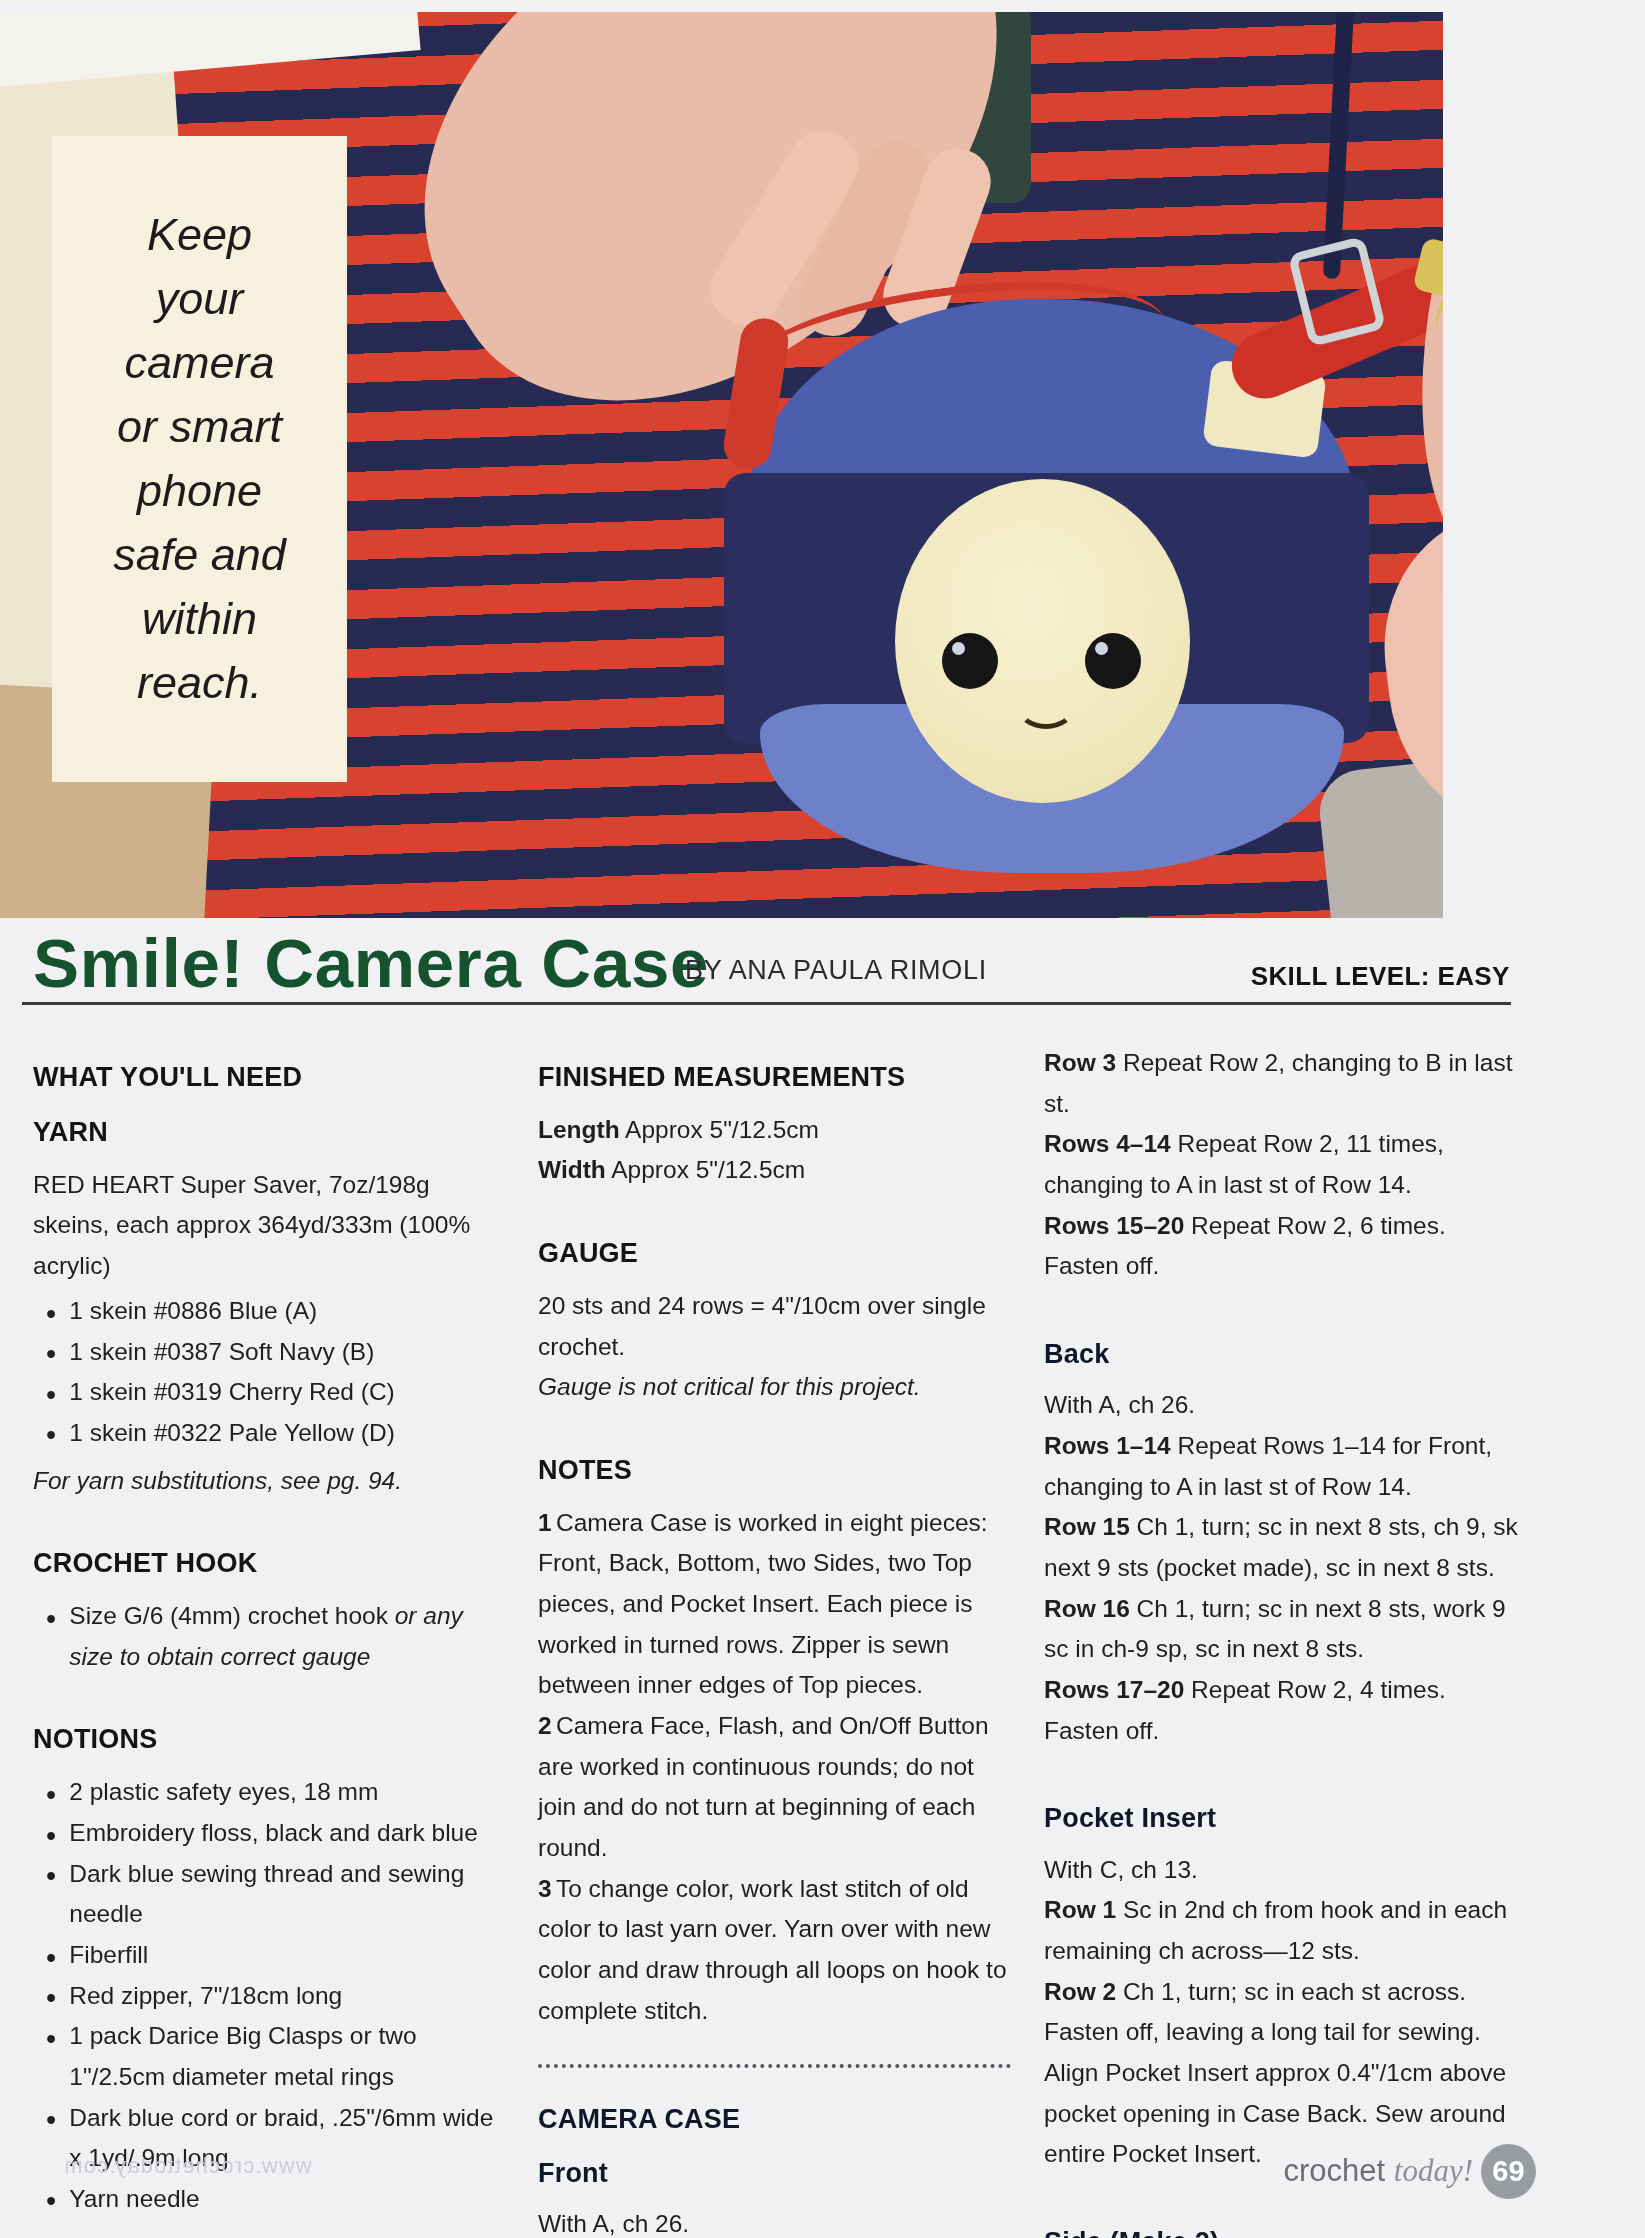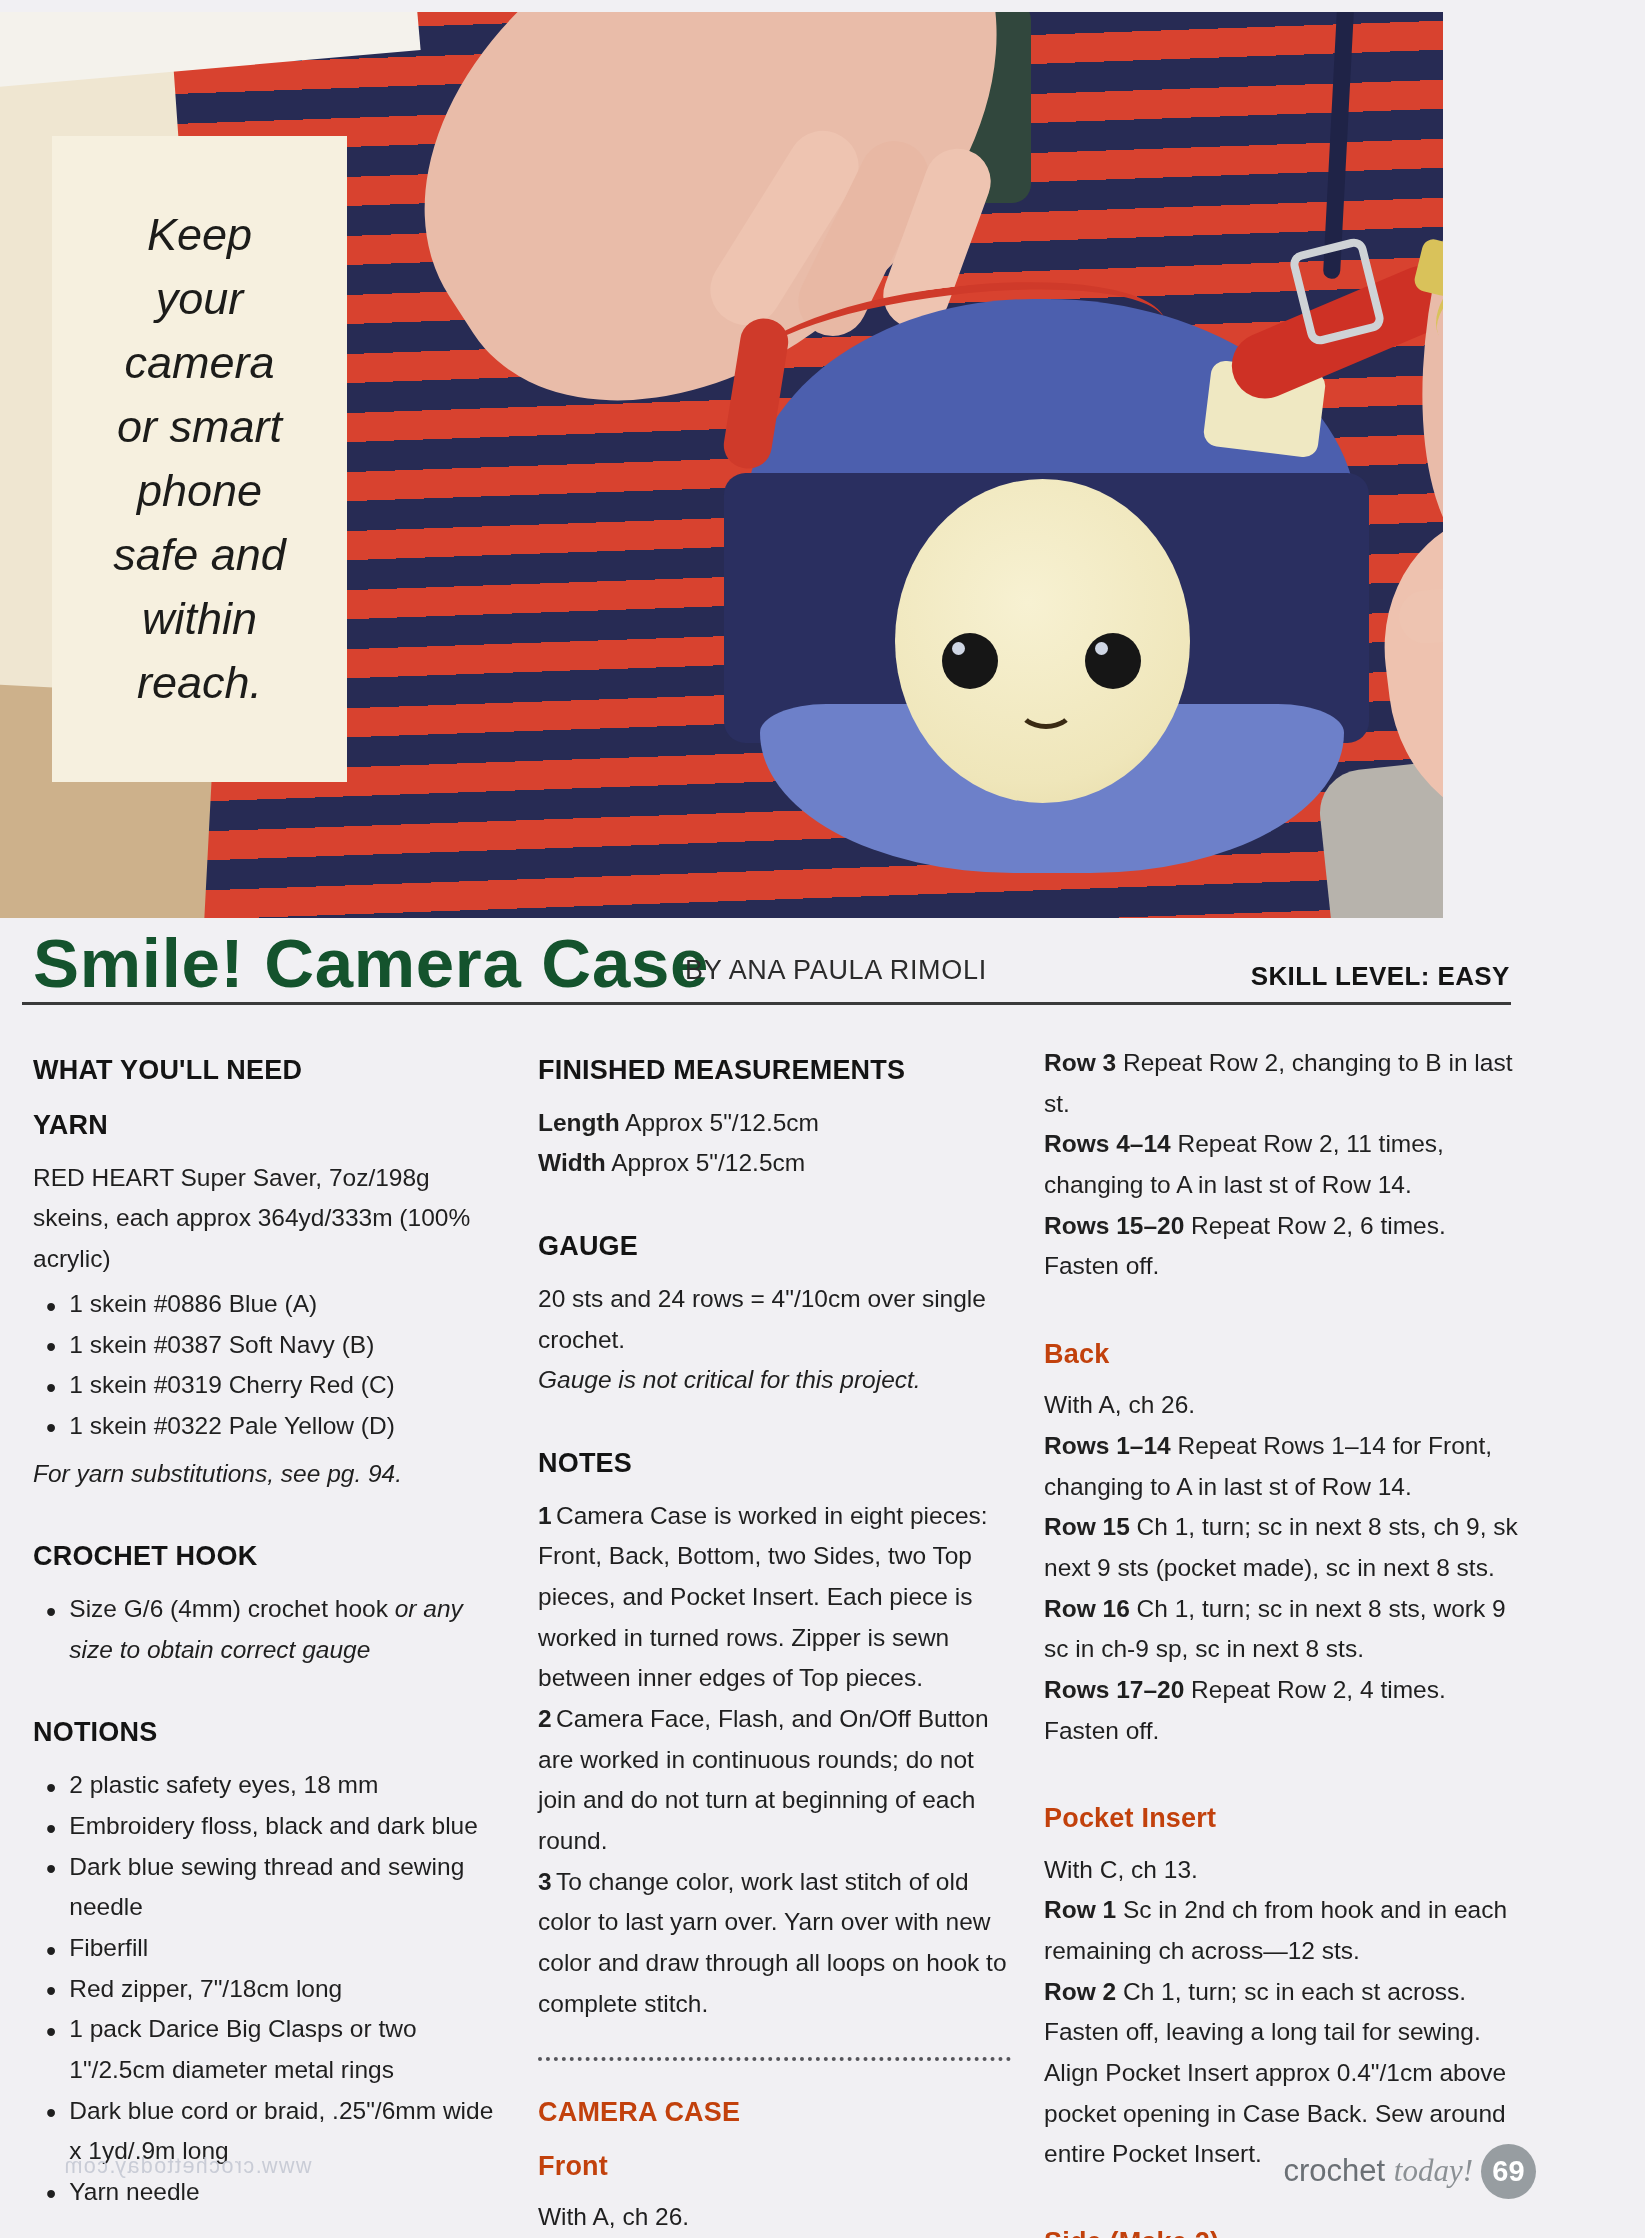--- a/index.html
+++ b/index.html
@@ -72,22 +72,22 @@
   .skill{position:absolute;right:7.2px;bottom:7.2px;font-size:26px;font-weight:bold;color:#141414;letter-spacing:0.4px;}
   .title-rule{position:absolute;left:21.6px;top:1002px;width:1489px;height:2.9px;background:#3a3a3a;}
 
   
   .col{position:absolute;top:1043px;width:473px;font-size:24.5px;line-height:1.66;color:#1f1f1f;}
   .col1{left:33px;}
   .col2{left:538px;}
   .col3{left:1044px;width:487px;}
   h3{font-size:27px;margin:40px 0 10px;color:#141414;letter-spacing:0.2px;}
   h3.tight{margin-top:4.3px;}
-  h3:first-child{margin-top:5px;}
-  h4{font-size:27px;margin:45px 0 8.6px;color:#c2410c;letter-spacing:0.2px;}
+  h3:first-child{margin-top:12px;}
+  h4{font-size:27px;margin:45px 0 8.6px;color:#0f172a;letter-spacing:0.2px;}
   h4.first{margin-top:0;}
   p{margin:0;}
   .ital{font-style:italic;}
   .lbl{font-weight:bold;}
   ul.plain{list-style:none;margin:4.3px 0 7.2px;padding:0 0 0 4.3px;}
   ul.plain li{padding-left:32px;position:relative;}
   ul.plain li::before{content:"\2022";position:absolute;left:8.6px;top:-1.4px;font-size:29px;}
   .note-p .lbl{margin-right:4.3px;}
   .dots{border:none;border-top:4.3px dotted #55555a;margin:33px 0 29px;}
 

